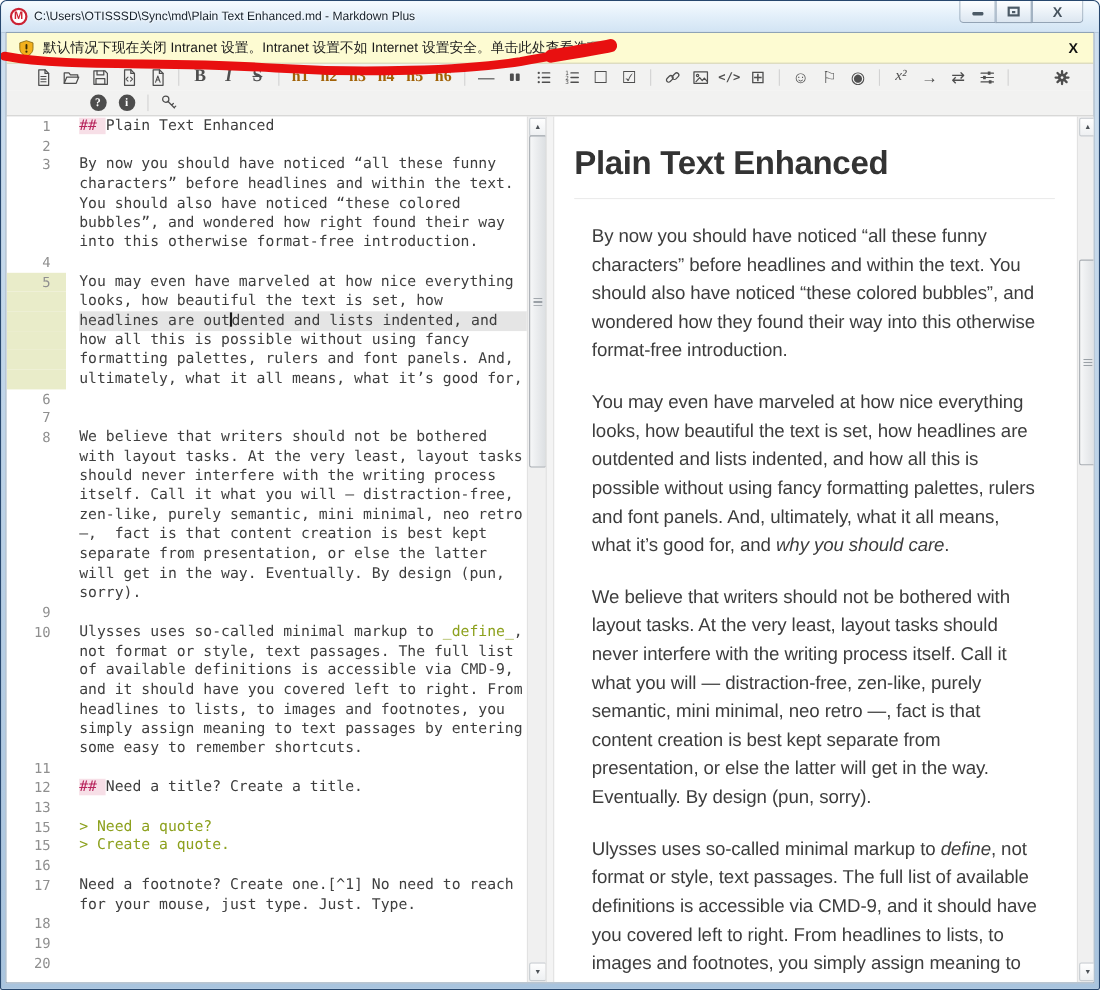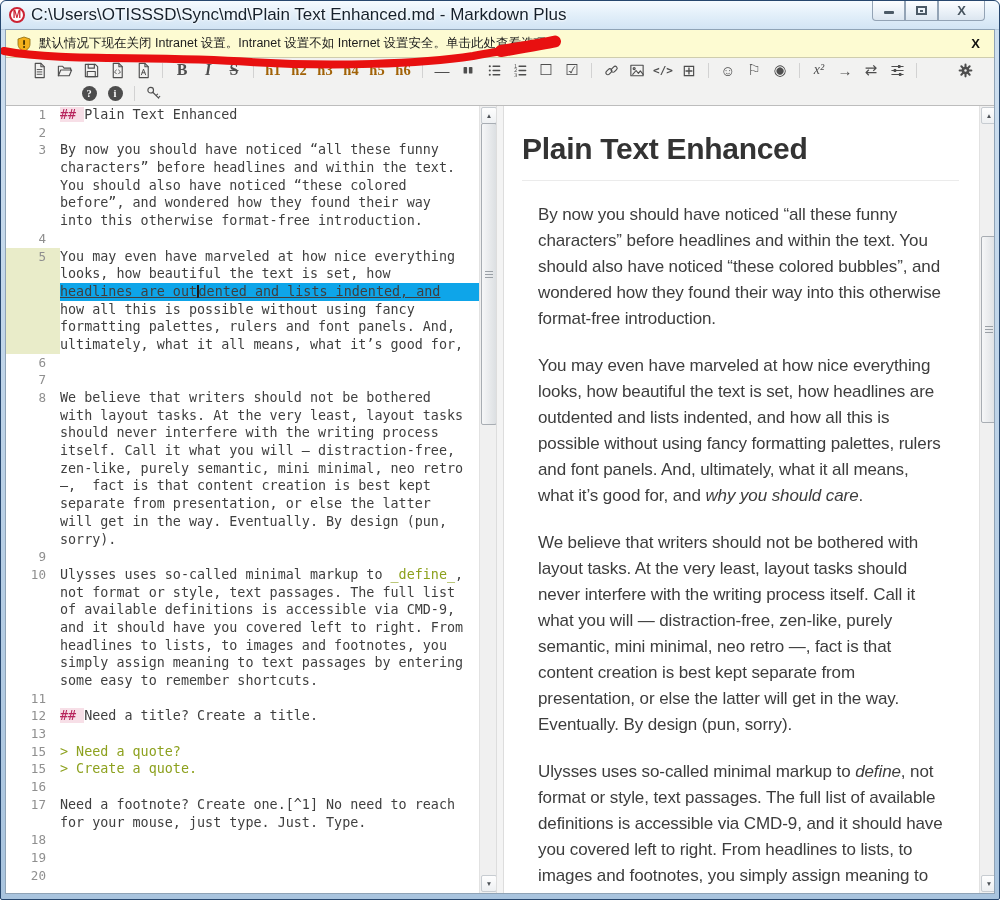--- a/index.html
+++ b/index.html
@@ -6,21 +6,21 @@
     font-family:"Liberation Sans","DejaVu Sans",sans-serif;}
   .win{position:absolute;inset:0;background:linear-gradient(180deg,#cfe0f0,#a9c4de);
     border:1px solid #27476e;border-radius:6px 6px 2px 2px;box-sizing:border-box;}
   
   .titlebar{position:absolute;top:0;left:0;right:0;height:28px;display:flex;align-items:center;
     background:linear-gradient(180deg,#f6fbff 0%,#e4f0fa 45%,#d2e4f4 100%);
     border-radius:6px 6px 0 0;border-bottom:1px solid #b6c9dc;}
   .app-logo{width:16px;height:16px;margin:0 6px 0 8px;border-radius:50%;background:#fff;
     border:2px solid #cc2233;color:#cc2233;font-weight:bold;font-size:10px;line-height:12px;
     text-align:center;box-sizing:border-box;flex:0 0 auto;}
-  .title-text{font-size:17px;color:#15202b;text-shadow:0 0 3px #fff,0 0 3px #fff;white-space:nowrap;}
+  .title-text{font-size:11px;color:#15202b;text-shadow:0 0 3px #fff,0 0 3px #fff;white-space:nowrap;}
   .winbtns{position:absolute;top:0;right:14px;display:flex;}
   .wbtn{width:31px;height:19px;background:linear-gradient(180deg,#fdfeff,#e9f0f7 60%,#dce6f0);
     border:1px solid #93a3b5;border-top:none;display:flex;align-items:center;justify-content:center;}
   .wbtn:first-child{border-radius:0 0 0 4px;}
   .wbtn-close{width:45px;border-radius:0 0 4px 0;}
   .glyph-min{width:10px;height:3px;background:#4c5a66;border-radius:1px;margin-top:4px;}
   .glyph-max{width:11px;height:9px;border:2px solid #4c5a66;box-sizing:border-box;display:flex;
     align-items:center;justify-content:center;}
   .glyph-max-inner{width:3px;height:2px;background:#4c5a66;}
   .glyph-close{font-weight:bold;font-size:13px;color:#47545f;line-height:1;}
@@ -52,23 +52,23 @@
     font-weight:bold;font-size:10.5px;display:flex;align-items:center;justify-content:center;
     font-family:"Liberation Serif","DejaVu Serif",serif;}
   .tbi svg{stroke:#4e4e4e;fill:none;stroke-width:1.2;stroke-linejoin:round;stroke-linecap:round;}
   .gear-btn{margin-left:30px;}
   
   .editor-wrap{position:absolute;top:76px;left:0;right:0;bottom:0;background:#fff;}
   .editor{position:absolute;left:0;top:0;width:473px;height:100%;overflow:hidden;background:#fff;}
   .erow{display:flex;height:17.7px;line-height:17.7px;font-family:"DejaVu Sans Mono",monospace;
     font-size:13.4px;white-space:pre;}
   .gut{width:40px;text-align:right;padding-right:14px;flex:0 0 auto;color:#8f8f8f;font-size:12.6px;}
-  .etext{flex:1;color:#3f3f3f;}
+  .etext{flex:1;color:#3f3f3f;margin-left:12px;}
   .ghl{background:#e9ecc9;}
-  .hl .etext{background:#0ea5e9;text-decoration:underline;}
+  .hl .etext{background:#e5e5e5;}
   .md{color:#b7245c;background:#f7dfe7;}
   .em,.q{color:#8da11e;}
   .cursor{display:inline-block;width:1.5px;height:13px;background:#1a1a1a;vertical-align:-2px;}
   
   .vsb{position:absolute;top:0;bottom:0;width:17px;background:#f0f0f0;border-left:1px solid #e2e2e2;box-sizing:border-box;}
   .esb{left:473px;}
   .psb{left:973px;}
   .sb-btn{position:absolute;left:1px;width:14px;height:15px;background:linear-gradient(180deg,#fefefe,#eef0f2);
     border:1px solid #c7ccd1;border-radius:2px;display:flex;align-items:center;justify-content:center;
     font-size:6.5px;color:#4c5156;}
@@ -257,21 +257,21 @@
     </div>
 
     <div class="editor-wrap">
       <div class="editor">
         <div id="erows">
             <div class="erow"><span class="gut">1</span><span class="etext"><span class="md">## </span><span>Plain Text Enhanced</span></span></div>
             <div class="erow"><span class="gut">2</span><span class="etext"></span></div>
             <div class="erow"><span class="gut">3</span><span class="etext"><span>By now you should have noticed “all these funny</span></span></div>
             <div class="erow"><span class="gut"></span><span class="etext"><span>characters” before headlines and within the text.</span></span></div>
             <div class="erow"><span class="gut"></span><span class="etext"><span>You should also have noticed “these colored</span></span></div>
-            <div class="erow"><span class="gut"></span><span class="etext"><span>before”, and wondered how they found their way</span></span></div>
+            <div class="erow"><span class="gut"></span><span class="etext"><span>bubbles”, and wondered how right found their way</span></span></div>
             <div class="erow"><span class="gut"></span><span class="etext"><span>into this otherwise format-free introduction.</span></span></div>
             <div class="erow"><span class="gut">4</span><span class="etext"></span></div>
             <div class="erow"><span class="gut ghl">5</span><span class="etext"><span>You may even have marveled at how nice everything</span></span></div>
             <div class="erow"><span class="gut ghl"></span><span class="etext"><span>looks, how beautiful the text is set, how</span></span></div>
             <div class="erow hl"><span class="gut ghl"></span><span class="etext"><span>headlines are out</span><span class="cursor"></span><span>dented and lists indented, and</span></span></div>
             <div class="erow"><span class="gut ghl"></span><span class="etext"><span>how all this is possible without using fancy</span></span></div>
             <div class="erow"><span class="gut ghl"></span><span class="etext"><span>formatting palettes, rulers and font panels. And,</span></span></div>
             <div class="erow"><span class="gut ghl"></span><span class="etext"><span>ultimately, what it all means, what it’s good for,</span></span></div>
             <div class="erow"><span class="gut">6</span><span class="etext"></span></div>
             <div class="erow"><span class="gut">7</span><span class="etext"></span></div>

